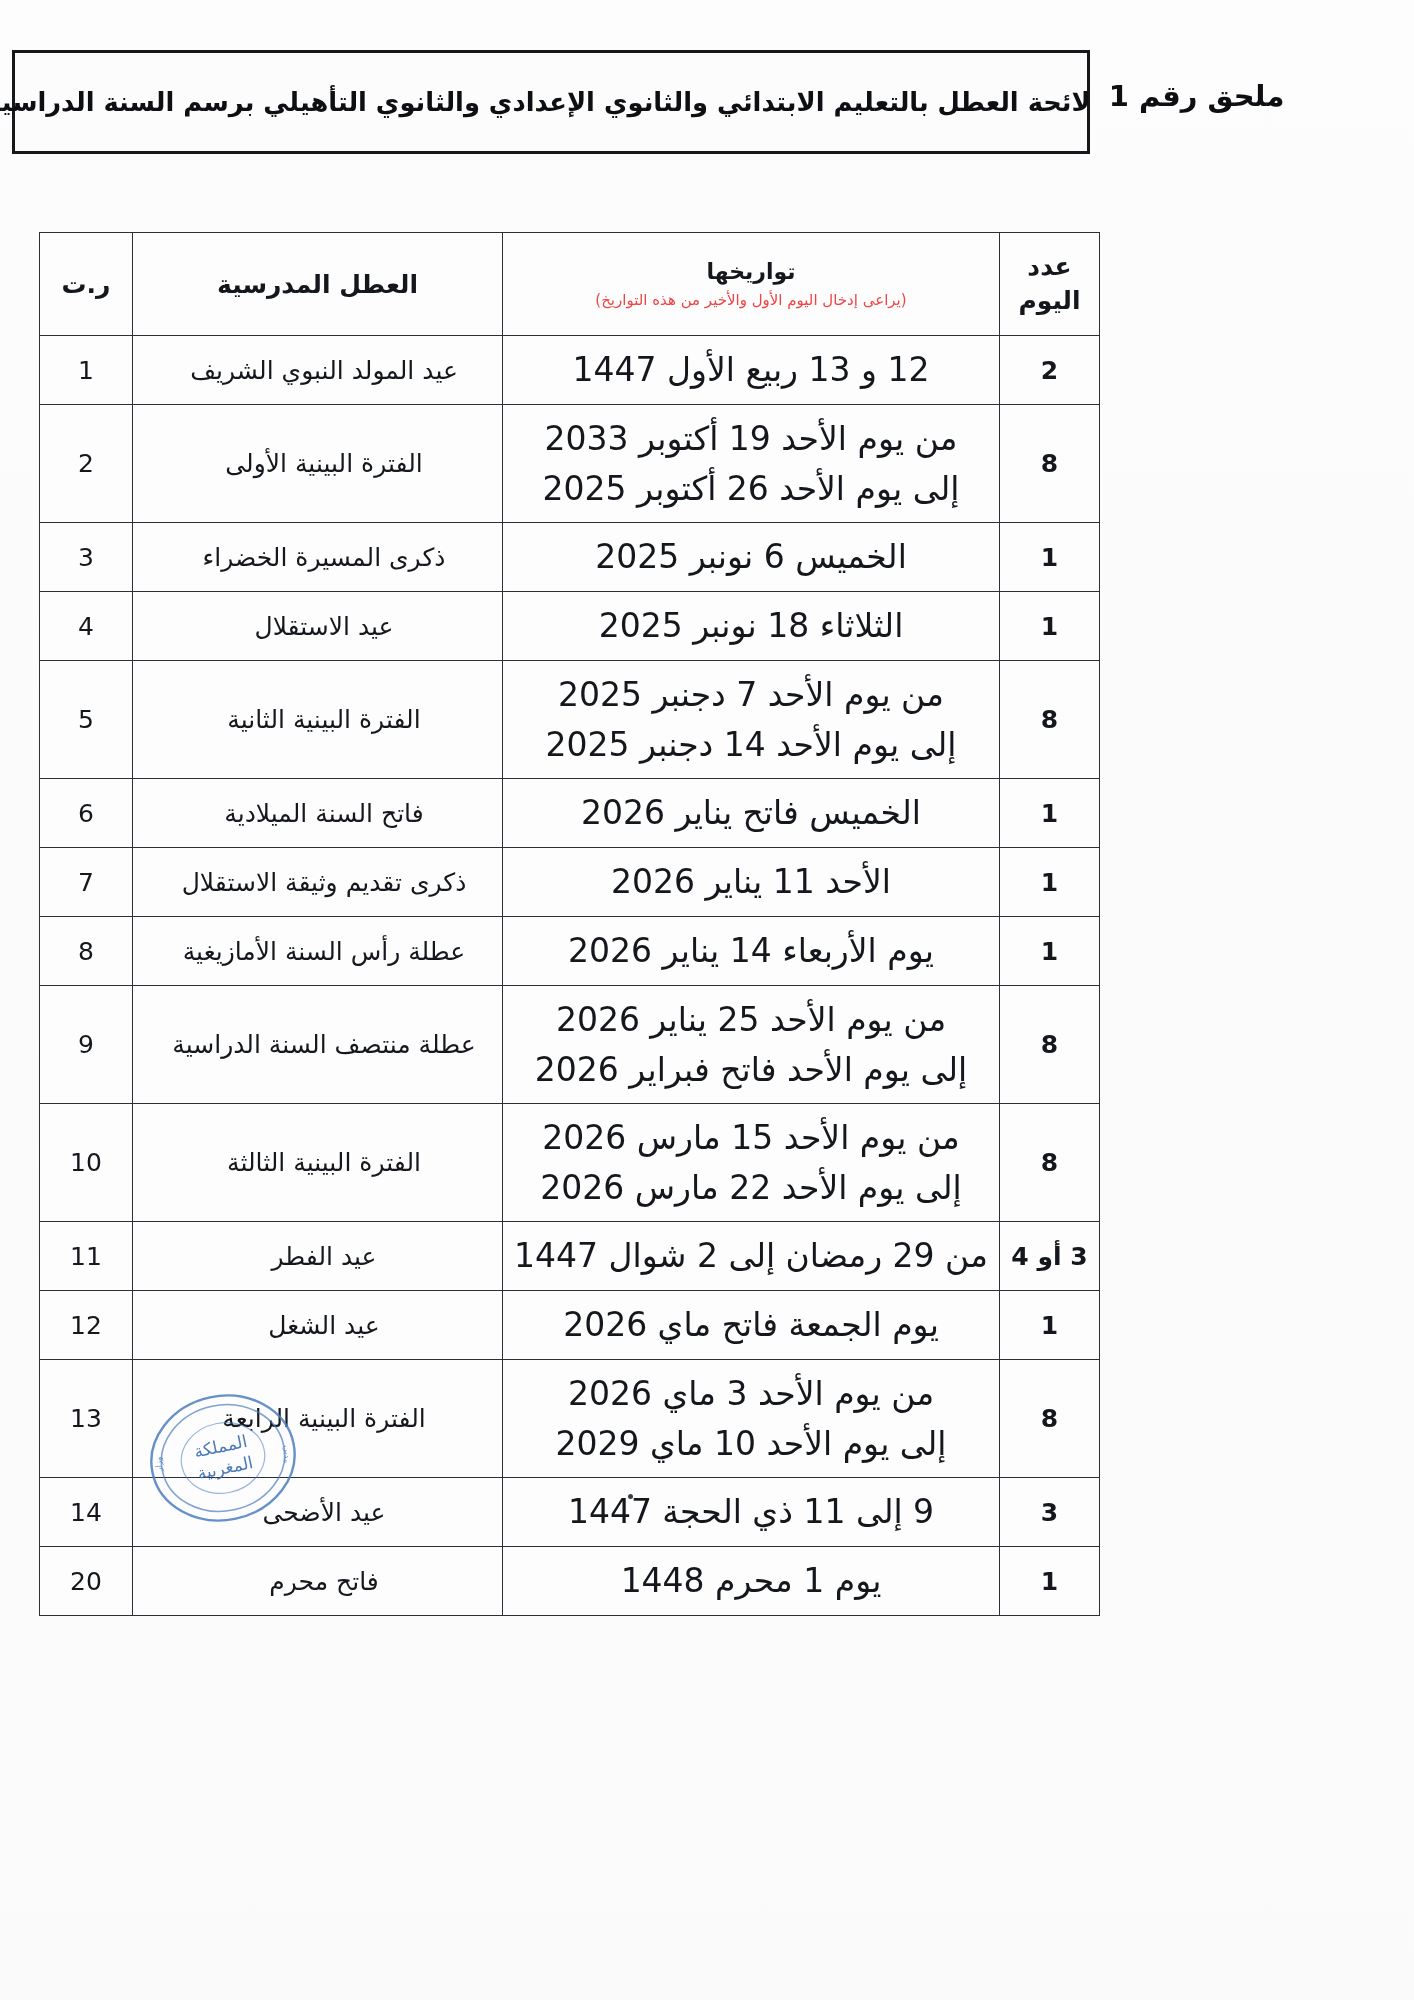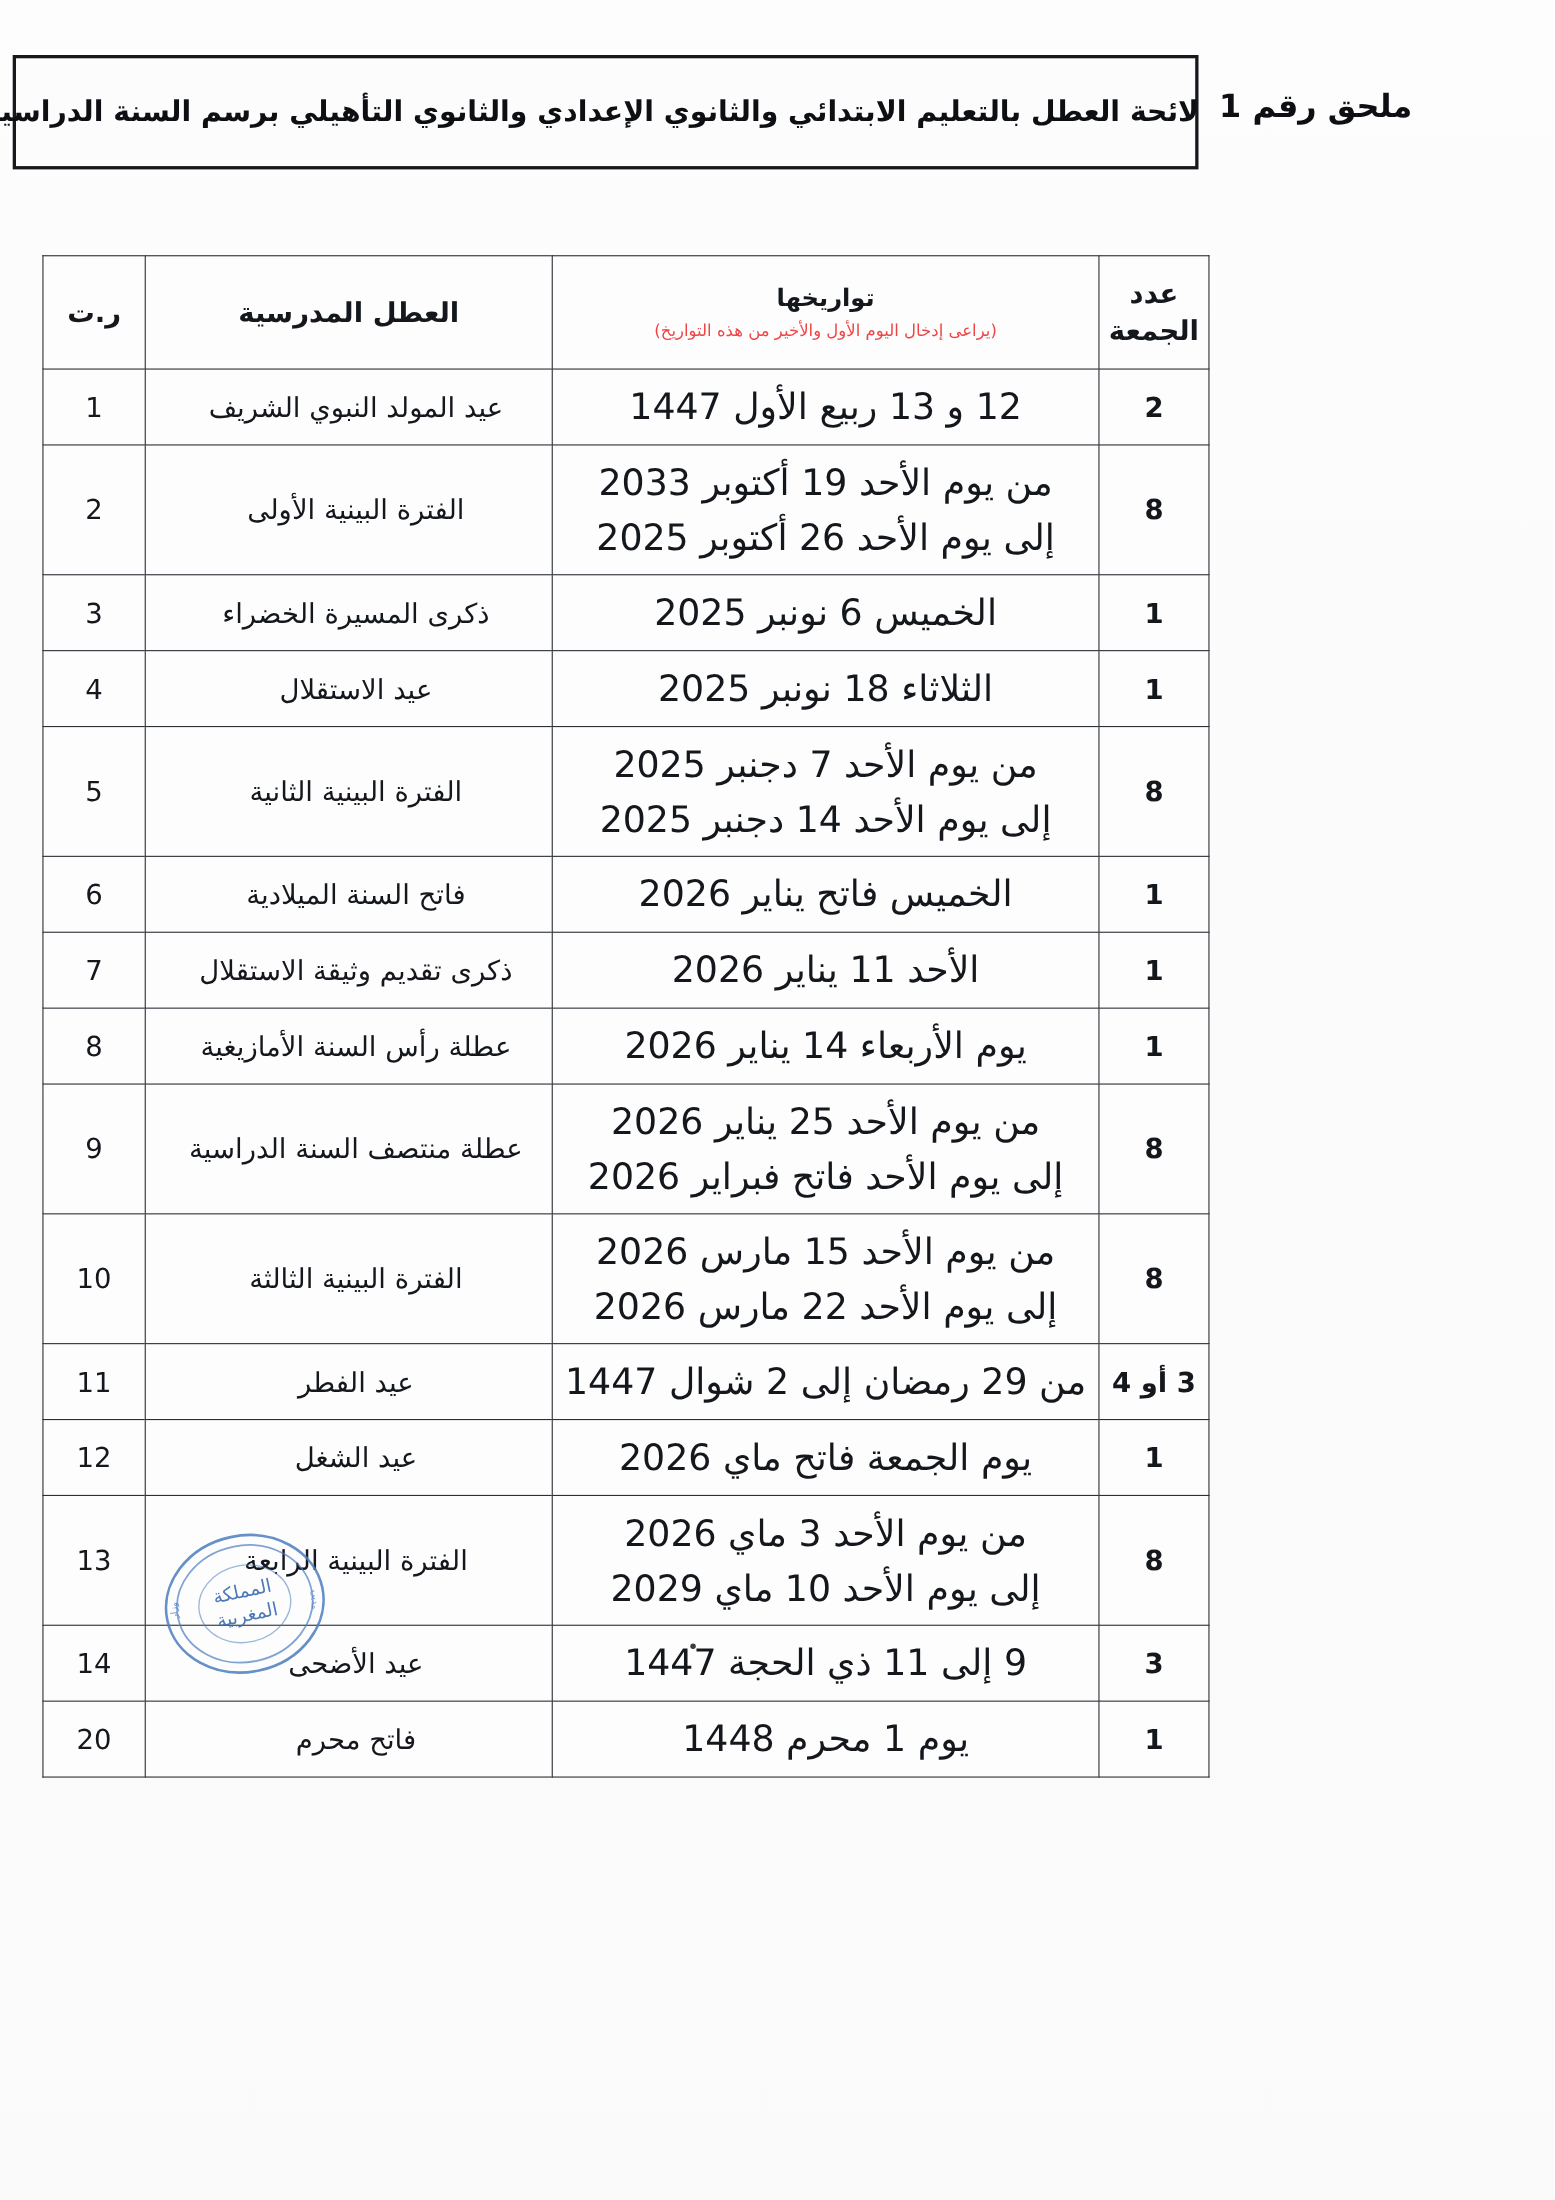--- a/index.html
+++ b/index.html
@@ -157,21 +157,21 @@
       <colgroup>
         <col class="c-num">
           <col class="c-dates">
           <col class="c-name">
           <col class="c-idx">
       </colgroup>
       <thead>
         <tr>
           <th class="th-days">
             <span class="l1">عدد</span>
-            <span class="l2">الجمعة</span>
+            <span class="l2">اليوم</span>
           </th>
           <th class="th-dates">
             <span class="main">تواريخها</span>
             <span class="sub">(يراعى إدخال اليوم الأول والأخير من هذه التواريخ)</span>
           </th>
           <th>العطل المدرسية</th>
           <th>ر.ت</th>
         </tr>
       </thead>
       <tbody id="table-body">

